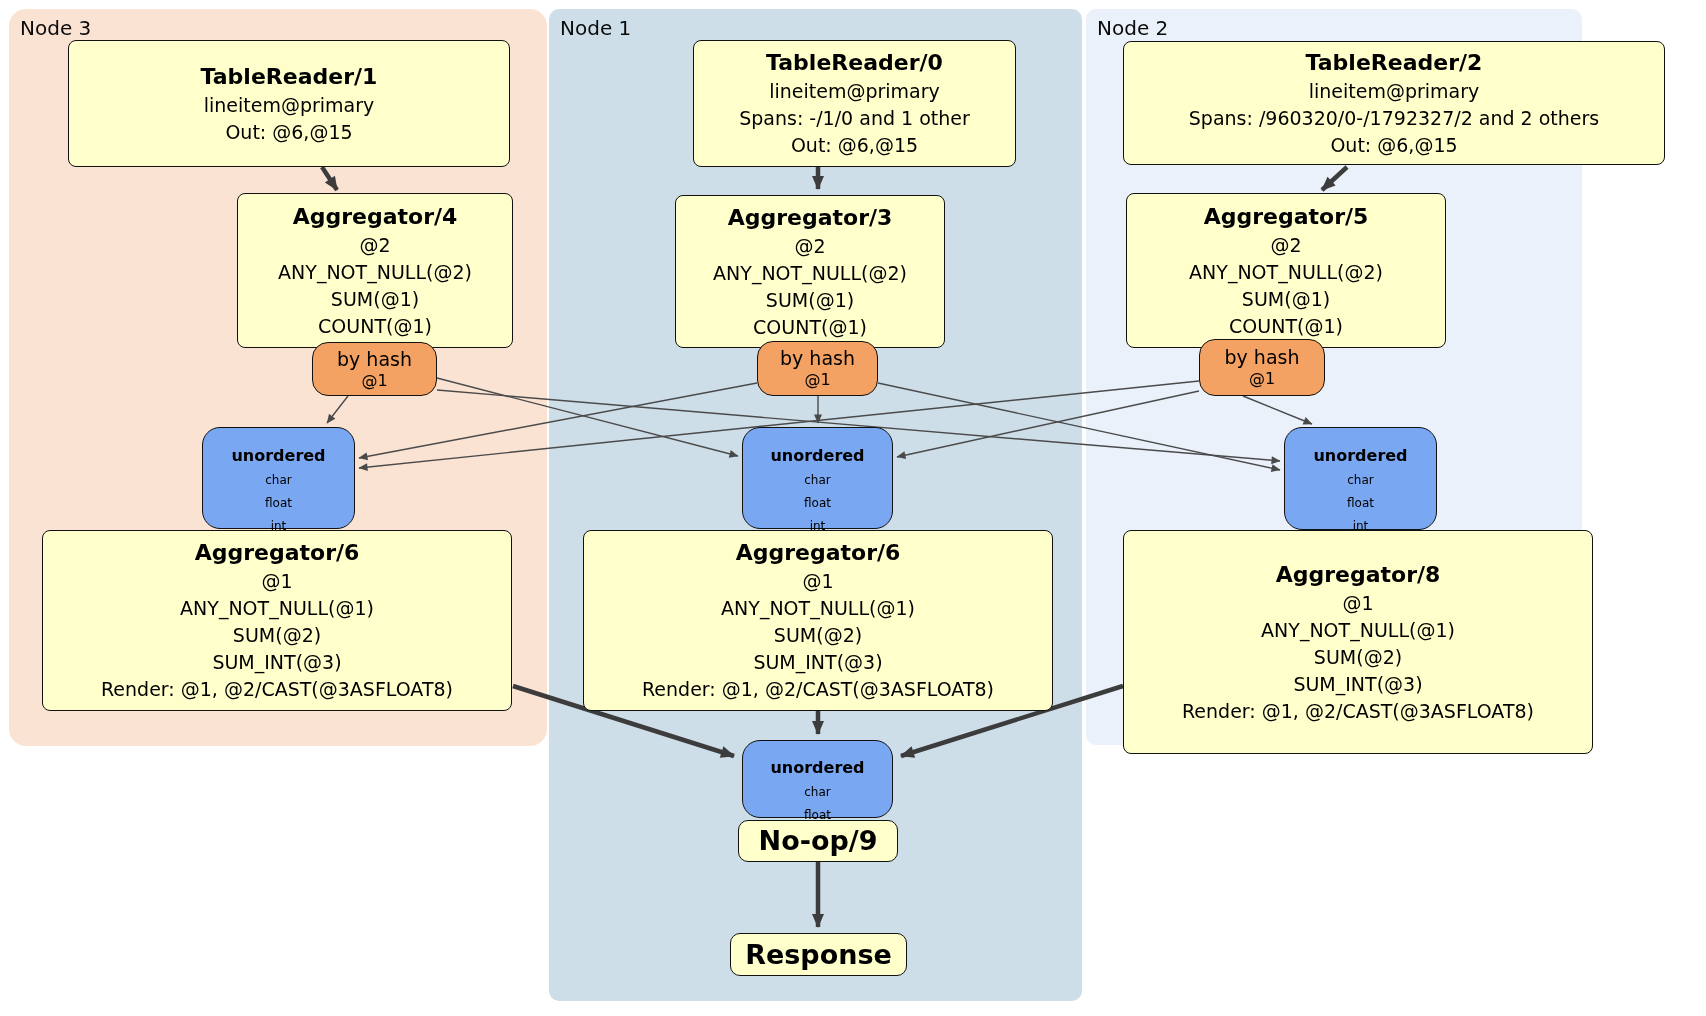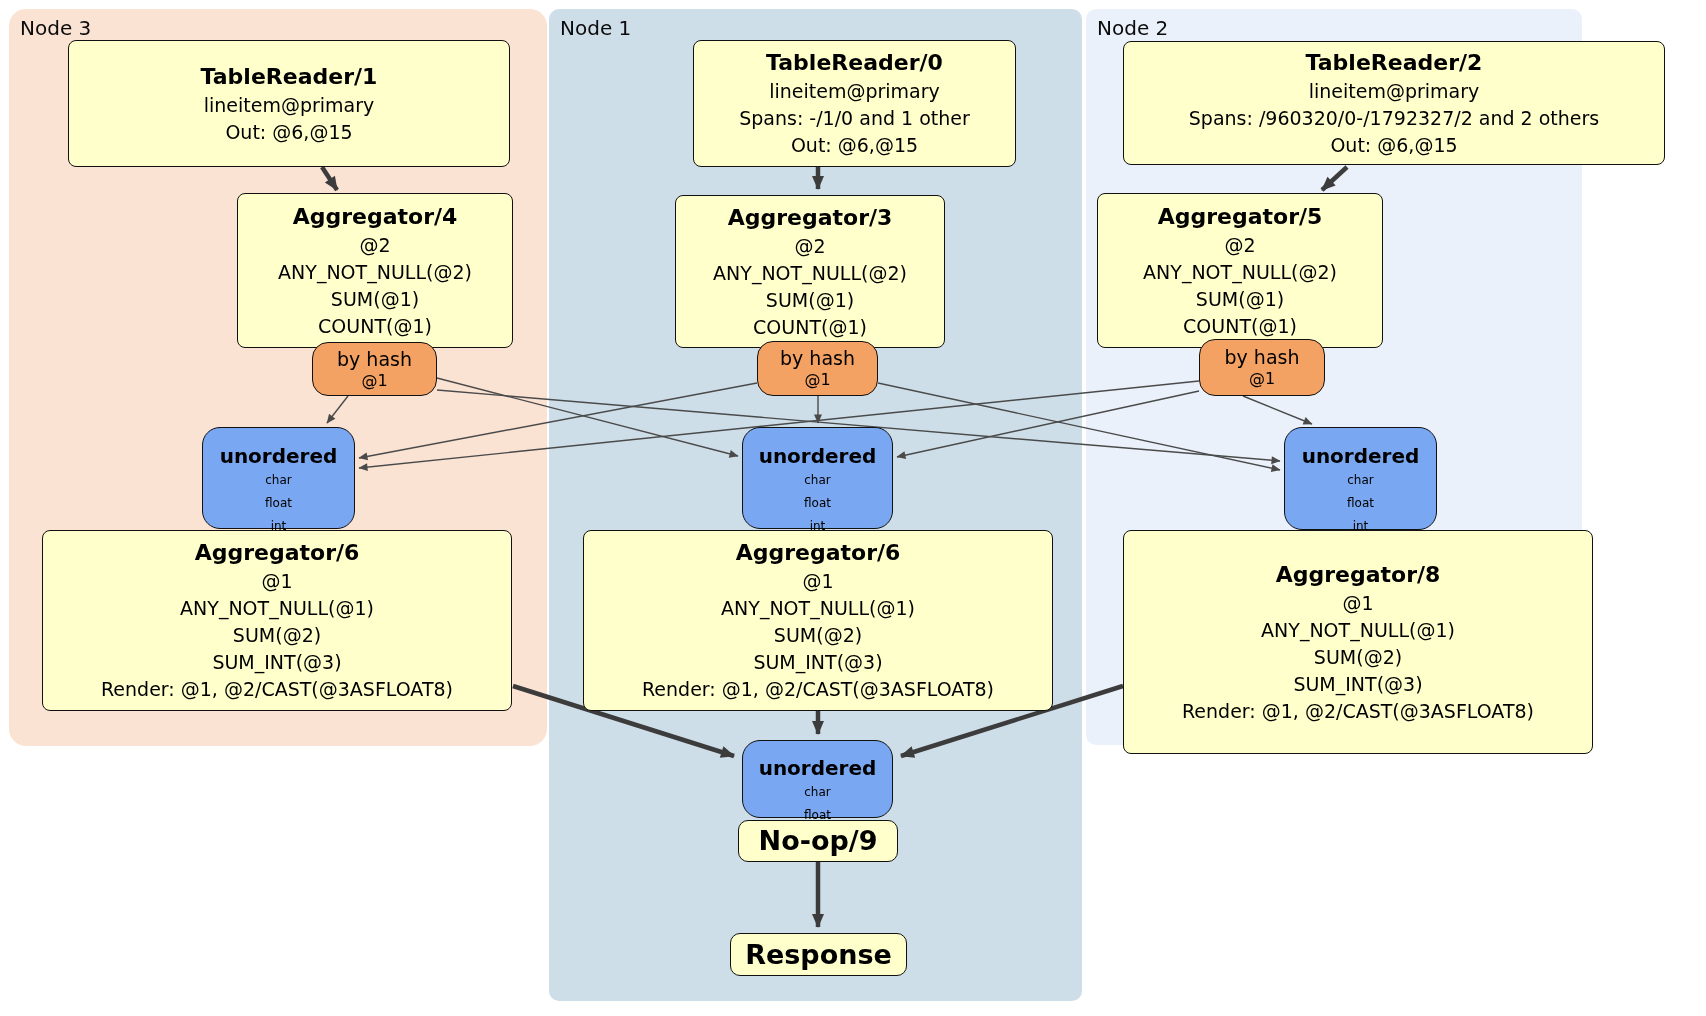--- a/index.html
+++ b/index.html
@@ -33,21 +33,21 @@
     display:flex;flex-direction:column;justify-content:center;align-items:center;
     text-align:center;
   }
   .proc{background:var(--proc-fill);border-radius:8px;}
   .proc-title{font-weight:700;font-size:22px;line-height:30px;white-space:nowrap;}
   .proc-line{font-size:19px;line-height:27px;white-space:nowrap;}
   .router{background:var(--router-fill);border-radius:16px;}
   .router-title{font-weight:400;font-size:19px;line-height:23px;white-space:nowrap;}
   .router-line{font-size:16px;line-height:20px;white-space:nowrap;}
   .stream{background:var(--stream-fill);border-radius:18px;}
-  .stream-title{font-weight:700;font-size:20px;line-height:26px;white-space:nowrap;margin-top:24px;}
+  .stream-title{font-weight:700;font-size:16px;line-height:26px;white-space:nowrap;margin-top:24px;}
   .stream-line{font-size:12px;line-height:23px;white-space:nowrap;}
   .mini{background:var(--proc-fill);border-radius:10px;}
   .mini-title{font-weight:700;font-size:27px;line-height:26px;white-space:nowrap;}
 </style>
 </head>
 <body>
 
 <div class="canvas">
 
   <div class="panel panel-node3" style="left:9px;top:9px;width:538px;height:737px">
@@ -162,21 +162,21 @@
   <div class="box mini" style="left:730px;top:933px;width:177px;height:43px">
     <div class="mini-title">Response</div>
   </div>
 
   <div class="box proc" style="left:1123px;top:41px;width:542px;height:124px">
     <div class="proc-title">TableReader/2</div>
     <div class="proc-line">lineitem@primary</div>
     <div class="proc-line">Spans: /960320/0-/1792327/2 and 2 others</div>
     <div class="proc-line">Out: @6,@15</div>
   </div>
-  <div class="box proc" style="left:1097px;top:193px;width:286px;height:155px">
+  <div class="box proc" style="left:1126px;top:193px;width:320px;height:155px">
     <div class="proc-title">Aggregator/5</div>
     <div class="proc-line">@2</div>
     <div class="proc-line">ANY_NOT_NULL(@2)</div>
     <div class="proc-line">SUM(@1)</div>
     <div class="proc-line">COUNT(@1)</div>
   </div>
   <div class="box router" style="left:1199px;top:339px;width:126px;height:57px">
     <div class="router-title">by hash</div>
     <div class="router-line">@1</div>
   </div>

